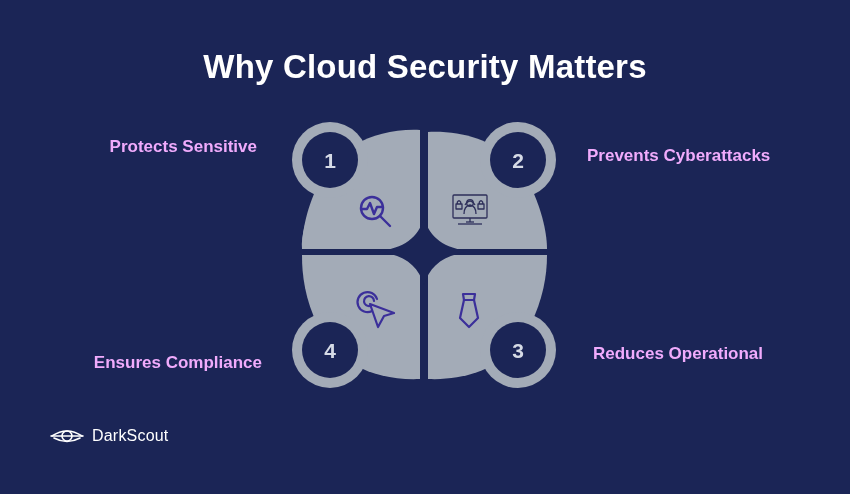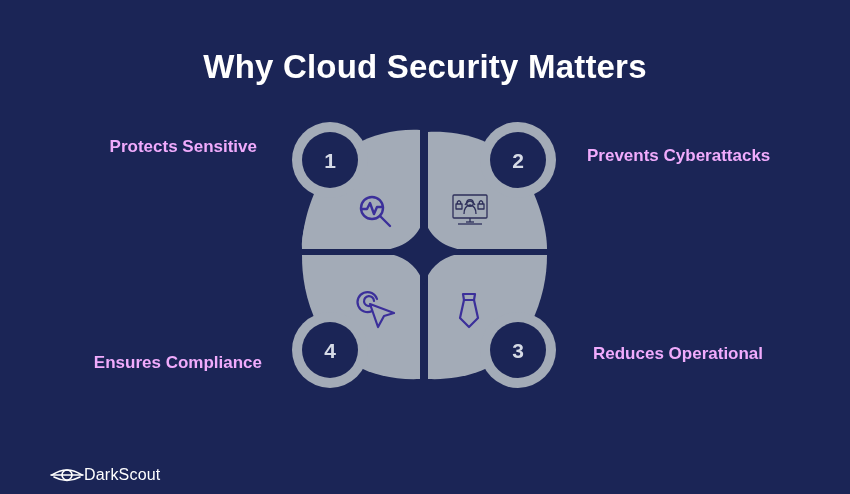--- a/index.html
+++ b/index.html
@@ -23,23 +23,22 @@
   #lbl2 { left: 587px; top: 144px; width: 220px; }
   #lbl4 { left: 60px; top: 351px; width: 202px; }
   #lbl3 { left: 593px; top: 335px; width: 220px; margin-top: 7px; }
   .diagram { position: absolute; left: 0; top: 0; }
   .num {
     font-family: "Liberation Sans", "DejaVu Sans", sans-serif;
     font-weight: bold; font-size: 21px; fill: #d6dbe6;
   }
   .brand {
     position: absolute; left: 50px; top: 426px;
-    display: flex; align-items: center; 
+    display: flex; align-items: center; gap: 8px;
     color: #ffffff;
-    margin-top: 39px;
   }
   .brand-name { font-size: 16px; letter-spacing: 0.2px; }
 </style>
 </head>
 <body>
 
 <div class="title">Why Cloud Security Matters</div>
 
 <div id="lbl1" class="label right-align">
   <div>Protects Sensitive</div>

